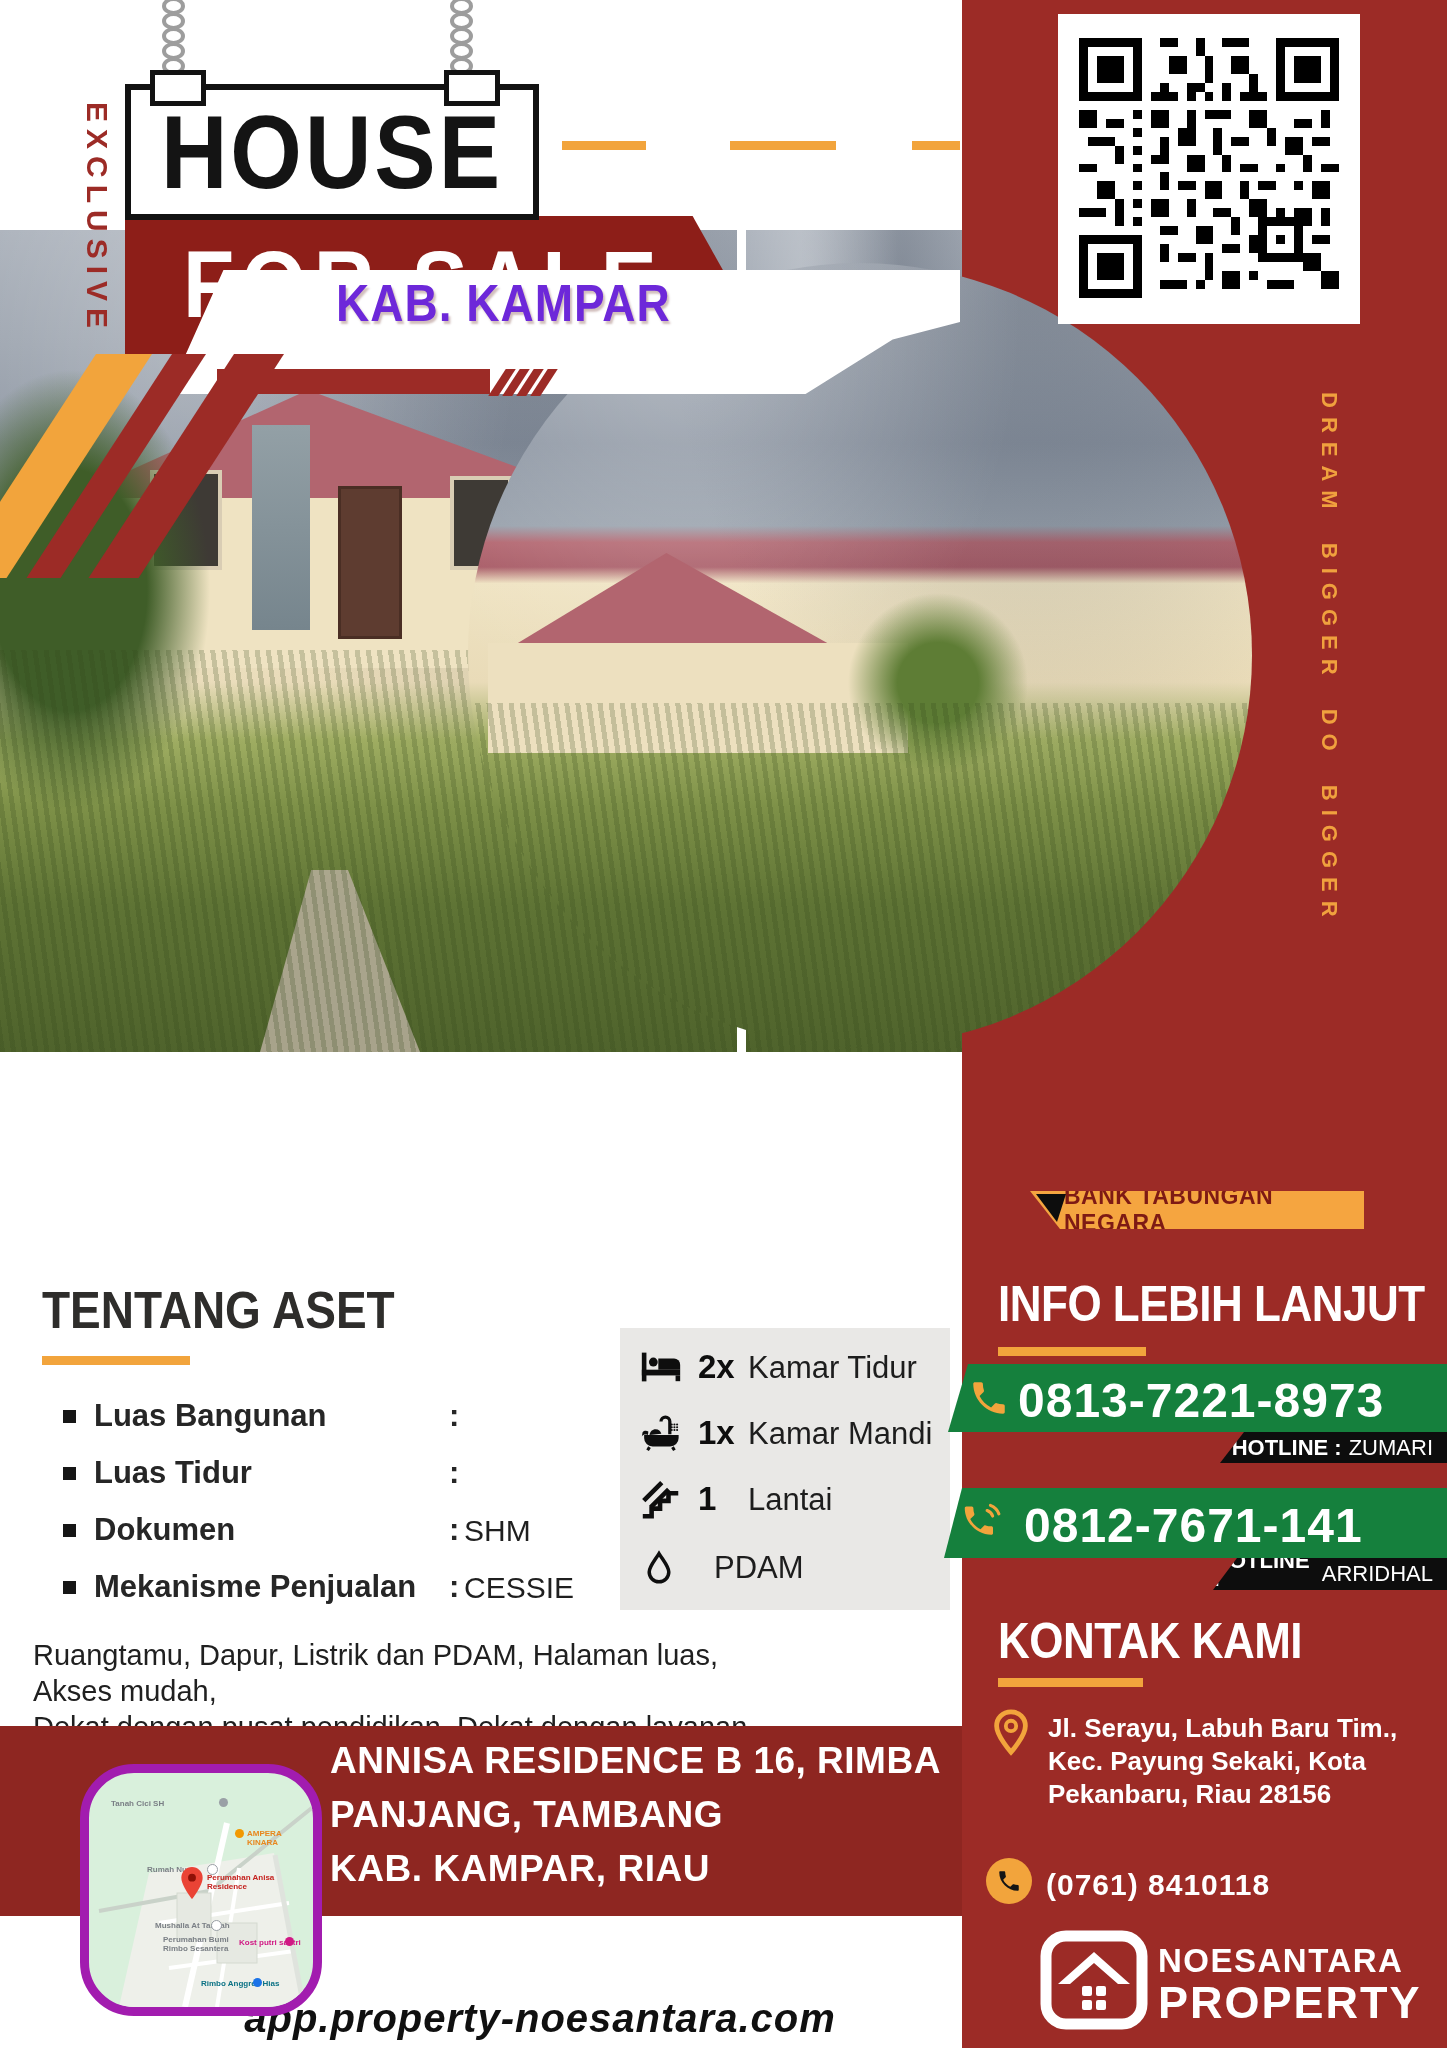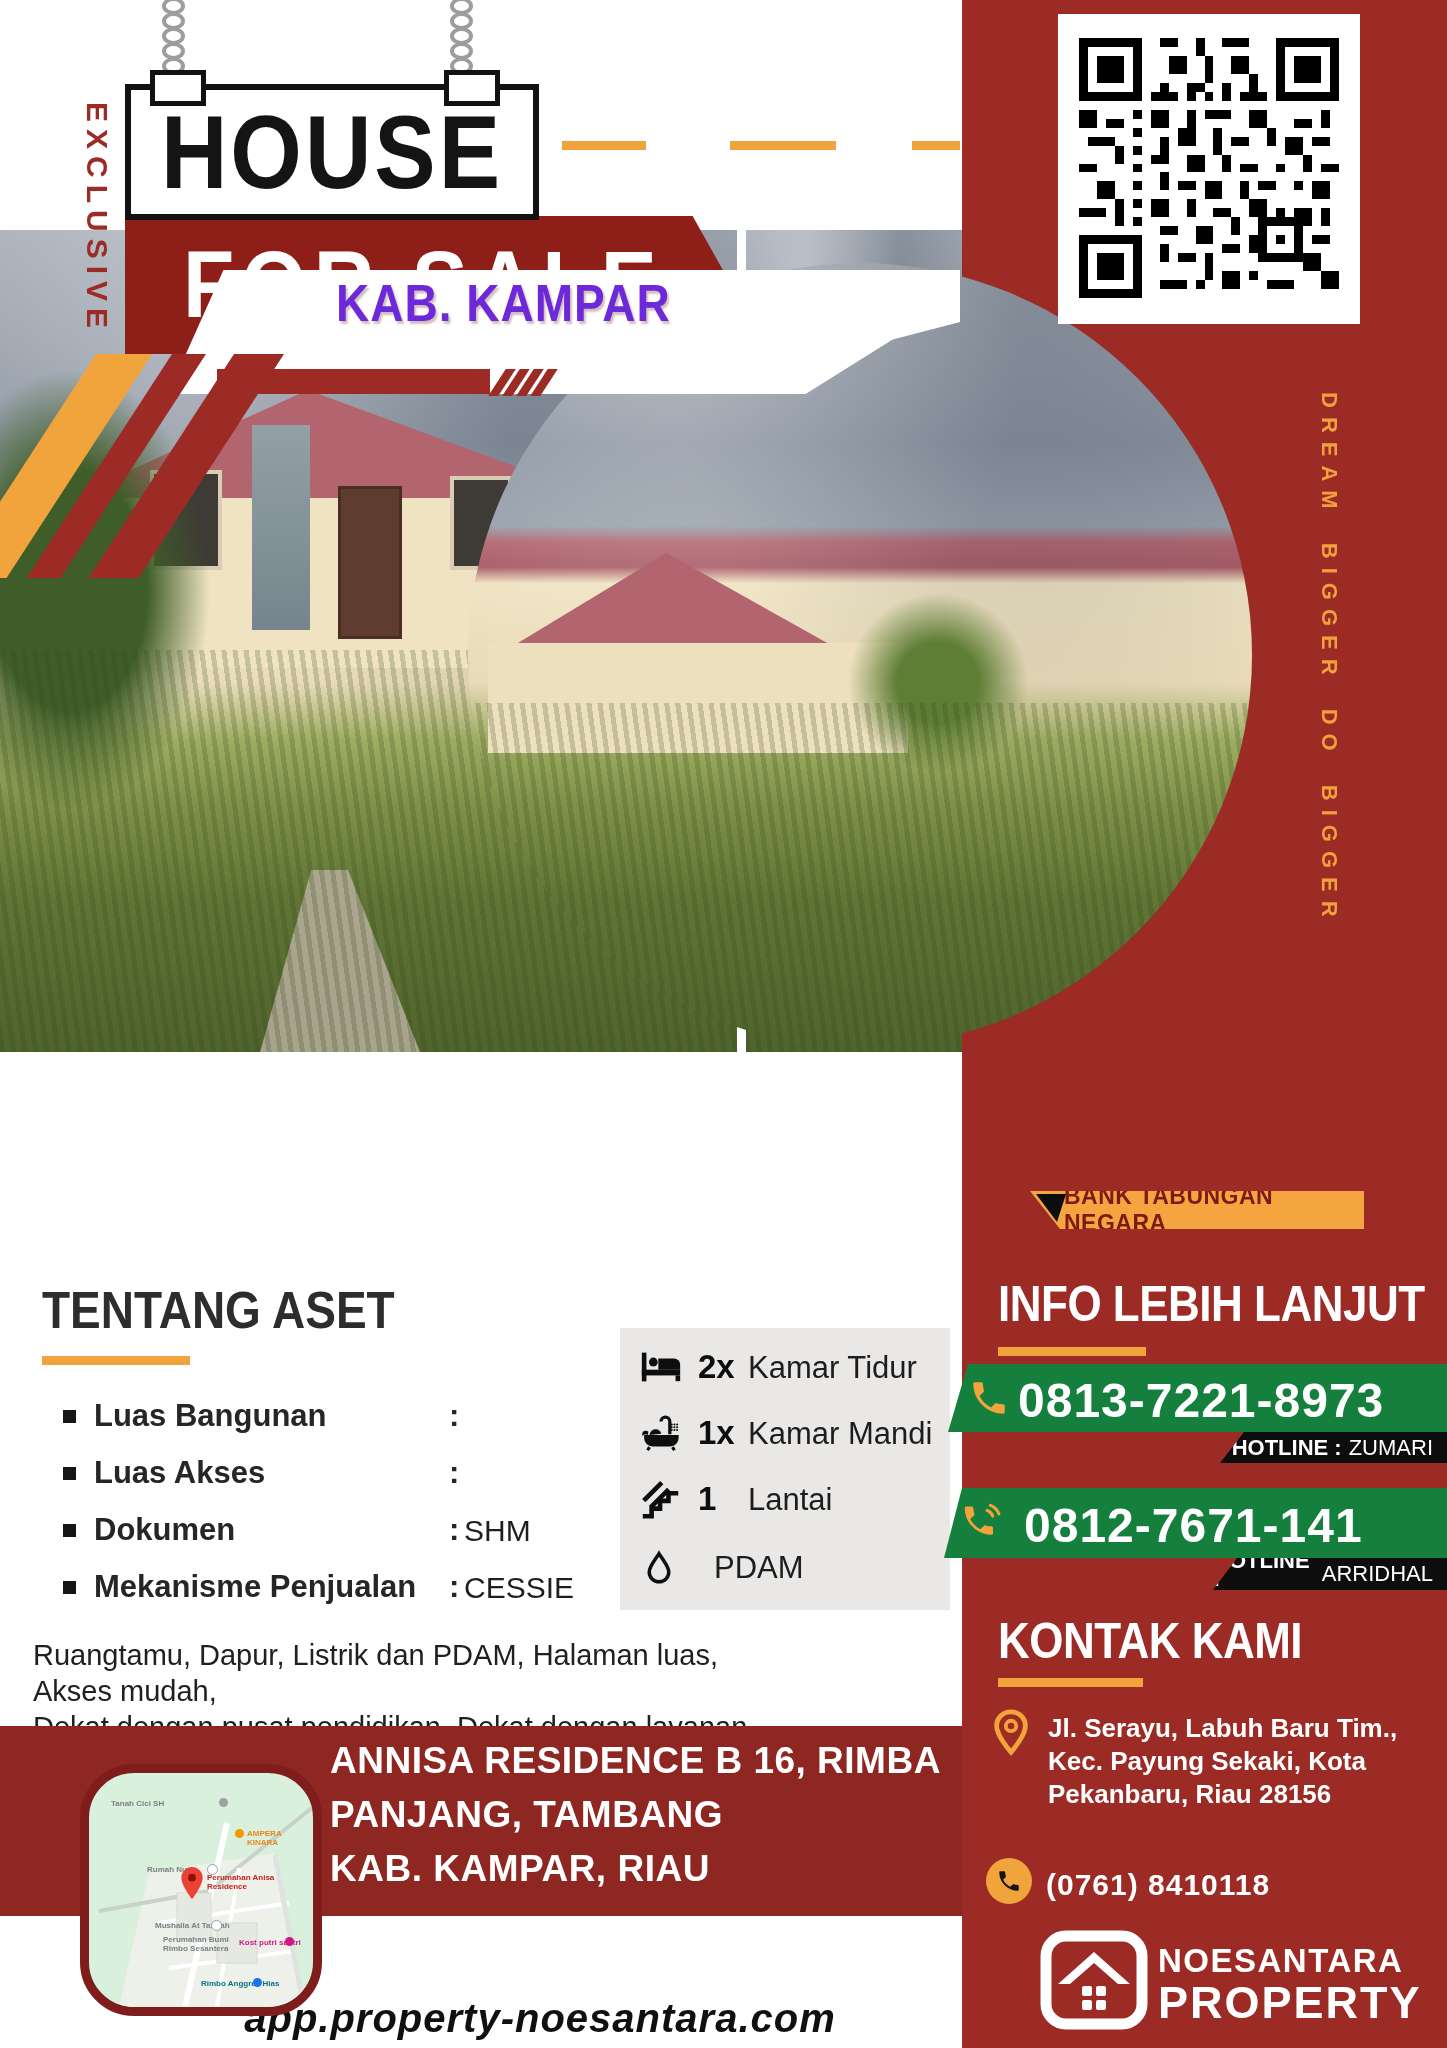--- a/index.html
+++ b/index.html
@@ -69,21 +69,21 @@
   .featrow{position:absolute;left:4px;width:100%;height:56px;}
   .featicon{position:absolute;left:14px;top:4px;width:46px;height:46px;}
   .featqty{position:absolute;left:74px;top:8px;font-size:33px;font-weight:800;color:#0e0e0e;}
   .featlabel{position:absolute;left:124px;top:10px;font-size:31px;font-weight:400;color:#1d1d1d;}
 
   .desc{left:33px;top:1637px;width:716px;font-size:29px;line-height:36px;color:#202020;white-space:pre-line;}
 
   
   .addr-banner{left:0;top:1726px;width:962px;height:190px;background:#8E2621;}
   .addr-line{position:absolute;left:330px;color:#ffffff;font-size:37px;font-weight:800;letter-spacing:.5px;}
-  .map{left:80px;top:1764px;width:224px;height:234px;background:#D9F0DC;border:9px solid #7f1d1d;
+  .map{left:80px;top:1764px;width:224px;height:234px;background:#D9F0DC;border:9px solid #a21caf;
        border-radius:54px;overflow:hidden;z-index:3;}
   .map-label{position:absolute;font-size:8px;line-height:9px;font-weight:700;}
   .map-dot{position:absolute;width:9px;height:9px;border-radius:50%;}
   .footer-url{left:120px;top:1996px;width:840px;text-align:center;font-size:40px;font-style:italic;
               font-weight:600;color:#101010;letter-spacing:1px;}
 
   
   .badge{left:1030px;top:1191px;width:334px;height:38px;background:#F5A540;
          clip-path:polygon(0 0,100% 0,100% 100%,30px 100%);z-index:3;
          display:flex;align-items:center;justify-content:center;}
@@ -284,21 +284,21 @@
   <div class="abs u-orange" style="left:42px;top:1356px;width:148px;"></div>
 
   <div class="abs about-row" style="top:1398px;">
     <span class="bullet"></span>
     <span class="about-label">Luas Bangunan</span>
     <span class="about-colon">:</span>
     <span class="about-value"></span>
   </div>
   <div class="abs about-row" style="top:1455px;">
     <span class="bullet"></span>
-    <span class="about-label">Luas Akses</span>
+    <span class="about-label">Luas Tidur</span>
     <span class="about-colon">:</span>
     <span class="about-value"></span>
   </div>
   <div class="abs about-row" style="top:1512px;">
     <span class="bullet"></span>
     <span class="about-label">Dokumen</span>
     <span class="about-colon">:</span>
     <span class="about-value">SHM</span>
   </div>
   <div class="abs about-row" style="top:1569px;">

